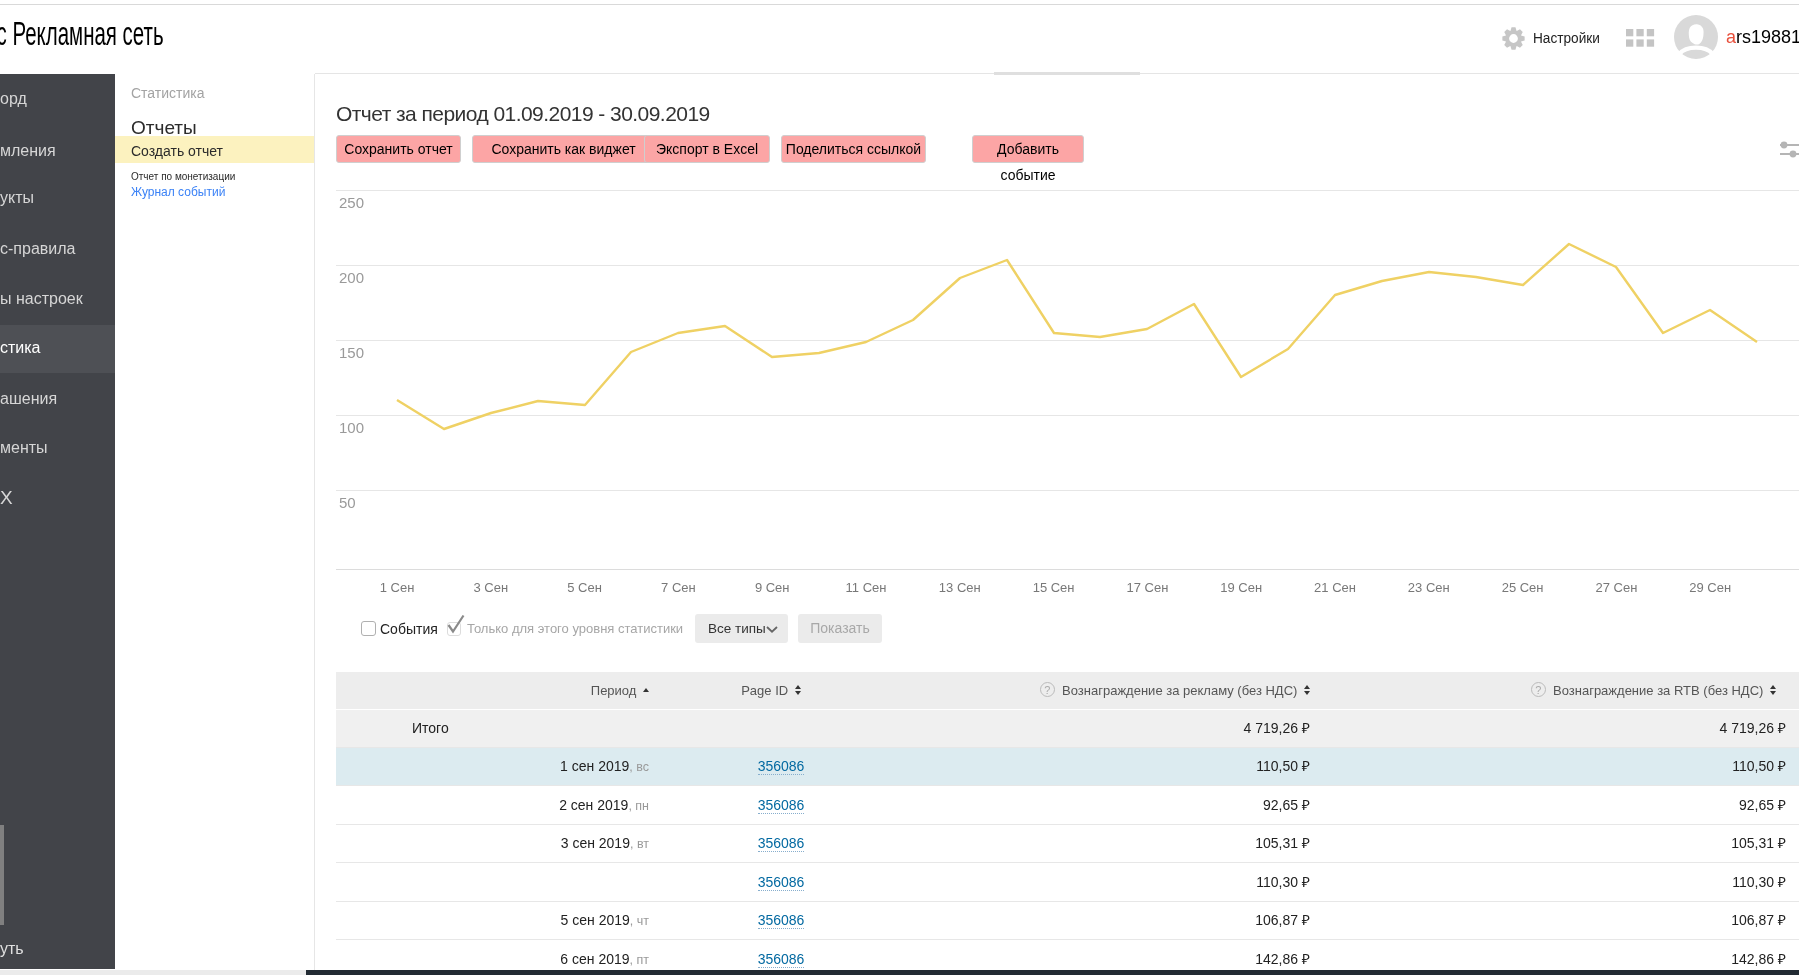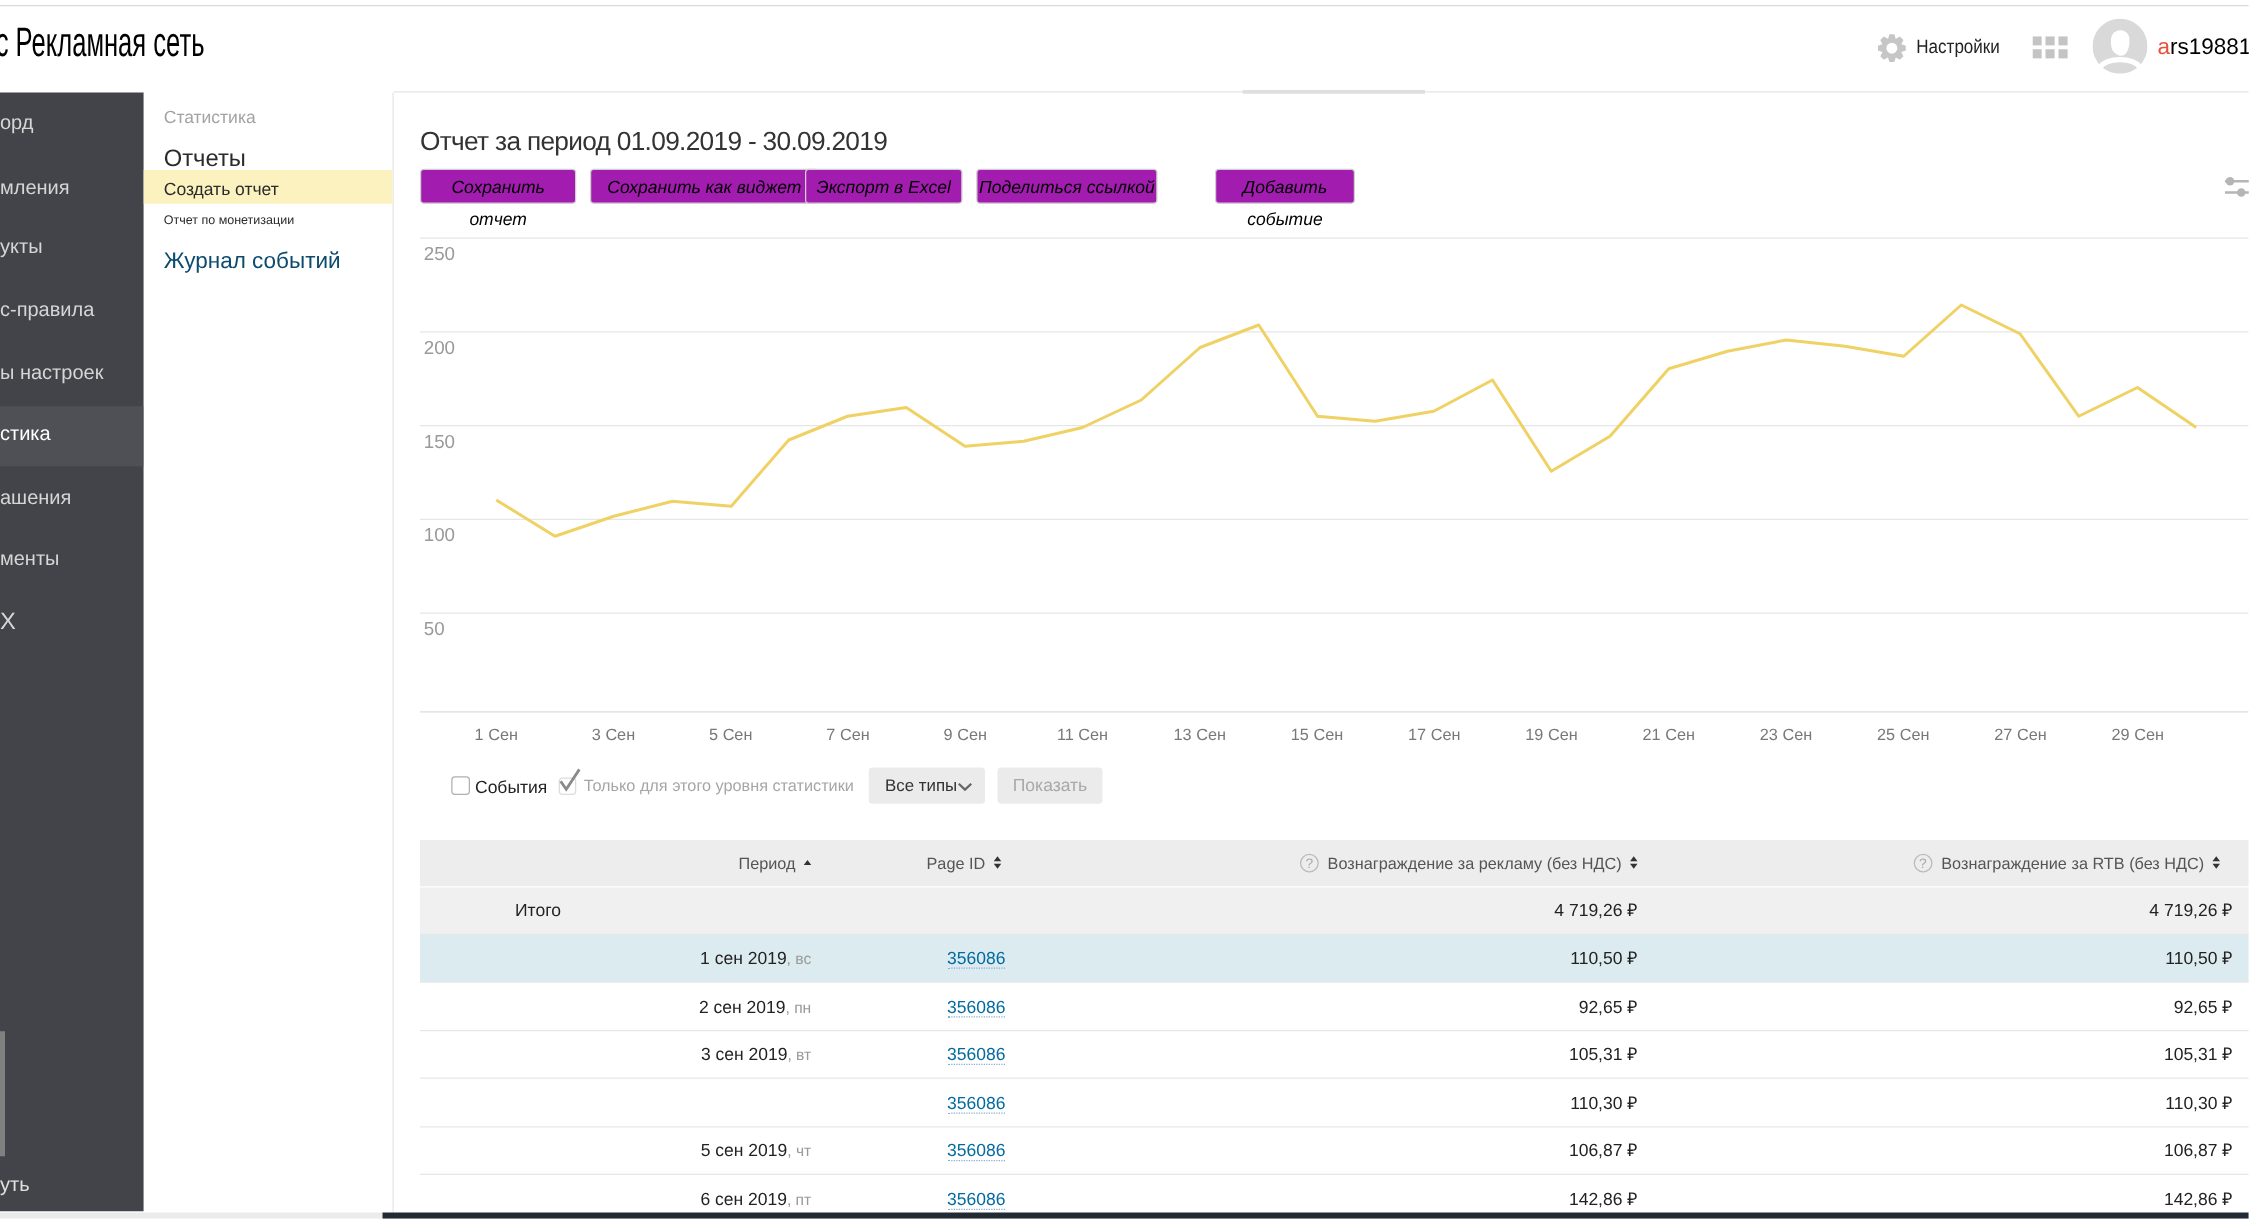--- a/index.html
+++ b/index.html
@@ -54,35 +54,35 @@
     <div class="abs" style="left:0;top:751px;width:4px;height:100px;background:#808080"></div>
     <div class="abs" style="left:0;top:866px;color:#e0e0e0">уть</div>
   </div>
 
   <div class="abs" style="left:115px;top:74px;width:200px;height:896px;background:#fff;border-right:1px solid #e6e6e6">
     <div class="abs" style="left:16px;top:11px;font-size:14px;color:#a3a3a3">Статистика</div>
     <div class="abs" style="left:16px;top:43px;font-size:19px;color:#2b2b2b">Отчеты</div>
     <div class="abs" style="left:0;top:62px;width:199px;height:27px;background:#fcf2bf"></div>
     <div class="abs" style="left:16px;top:69px;font-size:14px;color:#2b2b2b">Создать отчет</div>
     <div class="abs" style="left:16px;top:97px;font-size:10px;color:#2b2b2b">Отчет по монетизации</div>
-    <div class="abs" style="left:16px;top:124px;font-size:18px;color:#0c4a6e">Журнал событий</div>
+    <div class="abs" style="left:16px;top:111px;font-size:12px;color:#3b82f6">Журнал событий</div>
   </div>
 
   <div class="abs" style="left:336px;top:102px;font-size:21px;letter-spacing:-0.55px;color:#333">Отчет за период 01.09.2019 - 30.09.2019</div>
 
   <div class="abs" id="btnrow" style="left:336px;top:135px;height:28px;font-size:14px;color:#000">
     <span class="tbtn" style="left:0;width:125px">Сохранить отчет</span>
     <span class="tbtn" style="left:136px;width:183px">Сохранить как виджет</span>
     <span class="tbtn" style="left:308px;width:126px">Экспорт в Excel</span>
     <span class="tbtn" style="left:445px;width:145px">Поделиться ссылкой</span>
     <span class="tbtn" style="left:636px;width:112px">Добавить событие</span>
   </div>
   <style>
     .tbtn { position:absolute; top:0; height:28px; line-height:26px; text-align:center;
-      border:1px solid #cfcfcf; border-radius:3px; background:#a21caf;font-style:italic; }
+      border:1px solid #cfcfcf; border-radius:3px; background:#fca5a5; }
   </style>
 
   <svg class="abs" style="left:1780px;top:141px" width="24" height="17" viewBox="0 0 24 17">
     <g stroke="#b5b5b5" stroke-width="2" fill="#b5b5b5">
       <line x1="0" y1="4" x2="24" y2="4"></line>
         <circle cx="4" cy="4" r="3.4" stroke="none"></circle>
       <line x1="0" y1="13" x2="24" y2="13"></line>
         <circle cx="13" cy="13" r="3.4" stroke="none"></circle>
     </g>
   </svg>

